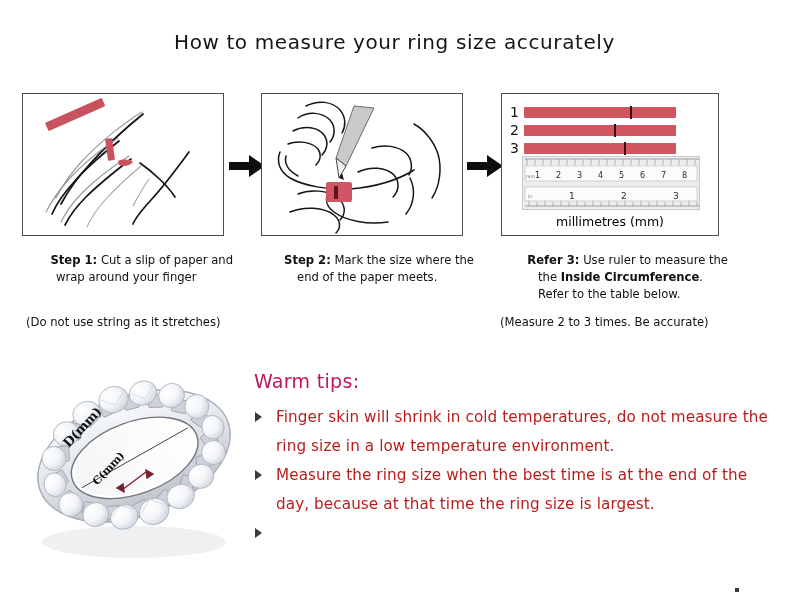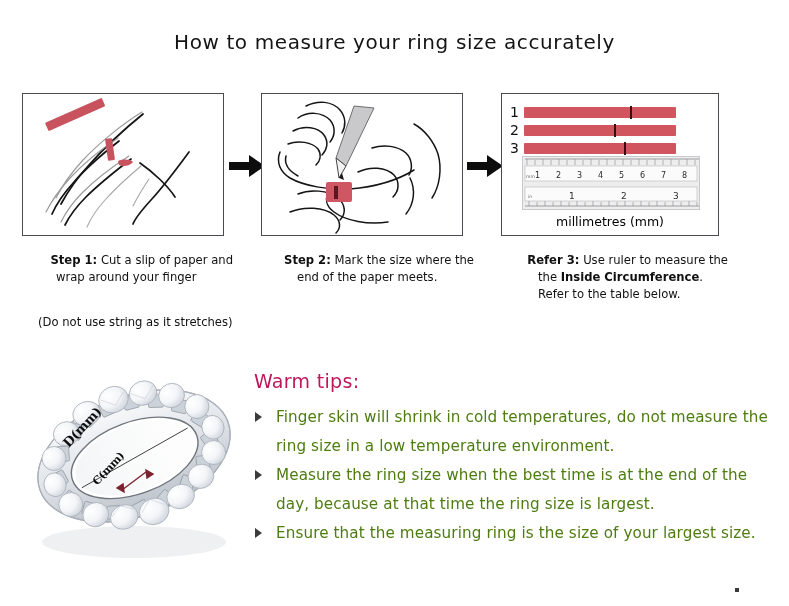--- a/index.html
+++ b/index.html
@@ -63,21 +63,21 @@
   #cap-2 { left: 259px; top: 252px; width: 215px; }
   #cap-3 { left: 500px; top: 252px; width: 228px; }
 
   .note {
     position: absolute;
     font-family: "DejaVu Sans", sans-serif;
     font-size: 11.6px;
     color: #111;
     white-space: nowrap;
   }
-  #note-1 { left: 26px;  top: 315px; margin-left: 12px; }
+  #note-1 { left: 26px;  top: 315px; }
   #note-3 { left: 500px; top: 315px; }
 
   
   .tips-head {
     position: absolute;
     left: 254px; top: 370px;
     font-family: "DejaVu Sans", sans-serif;
     font-size: 19px;
     color: #be185d;
     letter-spacing: 0.3px;
@@ -86,21 +86,21 @@
     position: absolute;
     left: 254px; top: 403px;
     width: 525px;
   }
   .tip {
     position: relative;
     padding-left: 22px;
     font-family: "DejaVu Sans", sans-serif;
     font-size: 15.2px;
     line-height: 29px;
-    color: #4d7c0f;
+    color: #b91c1c;
     letter-spacing: 0.1px;
   }
   .tip .bullet {
     position: absolute;
     left: 1px; top: 9px;
     width: 0; height: 0;
     border-left: 7px solid #3b3b3b;
     border-top: 5px solid transparent;
     border-bottom: 5px solid transparent;
   }
@@ -369,20 +369,21 @@
       <span>Mark the size where the</span></span>
     <span class="cap-line2">end of the paper meets.</span>
   </div>
 
   <div class="caption" id="cap-3">
     <span class="cap-body"><b>Refer 3:</b>
       <span>Use ruler to measure the</span></span>
     <span class="cap-line2"><span>the </span><b>Inside Circumference</b><span>.</span></span>
     <span class="cap-line2">Refer to the table below.</span>
   </div>
+  <div class="note" id="note-3">(Measure 2 to 3 times. Be accurate)</div>
 
   <div id="ring-figure">
     <svg width="232" height="224" viewBox="0 0 232 224">
       <defs>
         <radialGradient id="gem" cx="35%" cy="30%" r="75%">
           <stop offset="0%" stop-color="#ffffff"></stop>
           <stop offset="55%" stop-color="#f3f5f8"></stop>
           <stop offset="100%" stop-color="#cfd5dd"></stop>
         </radialGradient>
         <linearGradient id="band" x1="0" y1="0" x2="0" y2="1">
@@ -469,18 +470,17 @@
     <div class="tip">
       <i class="bullet"></i>
       <span>Finger skin will shrink in cold temperatures, do not measure the ring size in a low temperature environment.</span>
     </div>
     <div class="tip">
       <i class="bullet"></i>
       <span>Measure the ring size when the best time is at the end of the day, because at that time the ring size is largest.</span>
     </div>
     <div class="tip">
       <i class="bullet"></i>
-      <span>Ensure that the measuring ring is the size of your largest size.</span>
     </div>
   </div>
 
   <div class="corner-dot"></div>
 </div>
 
 </body></html>

